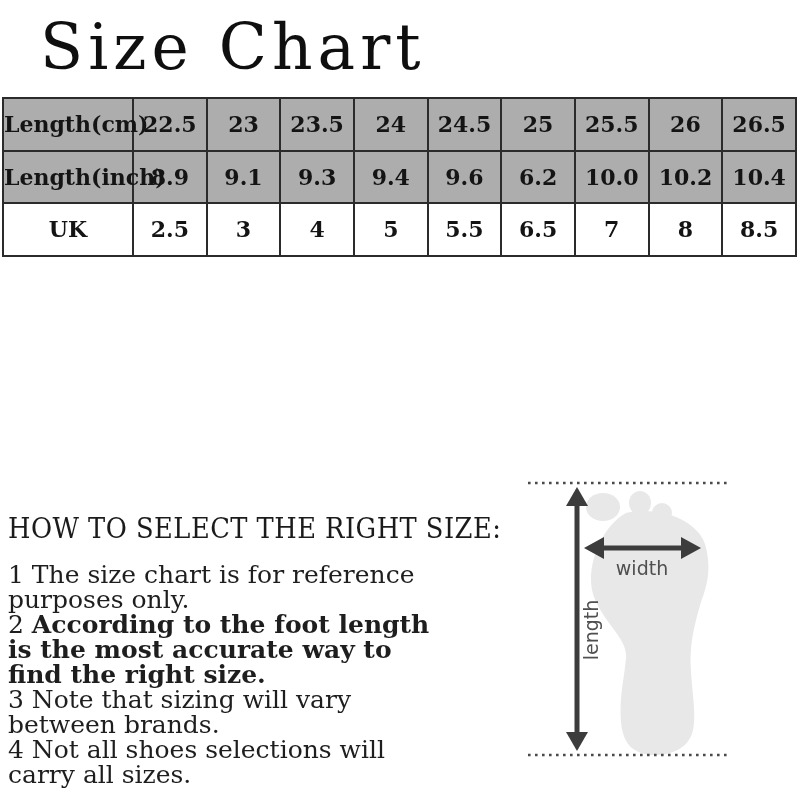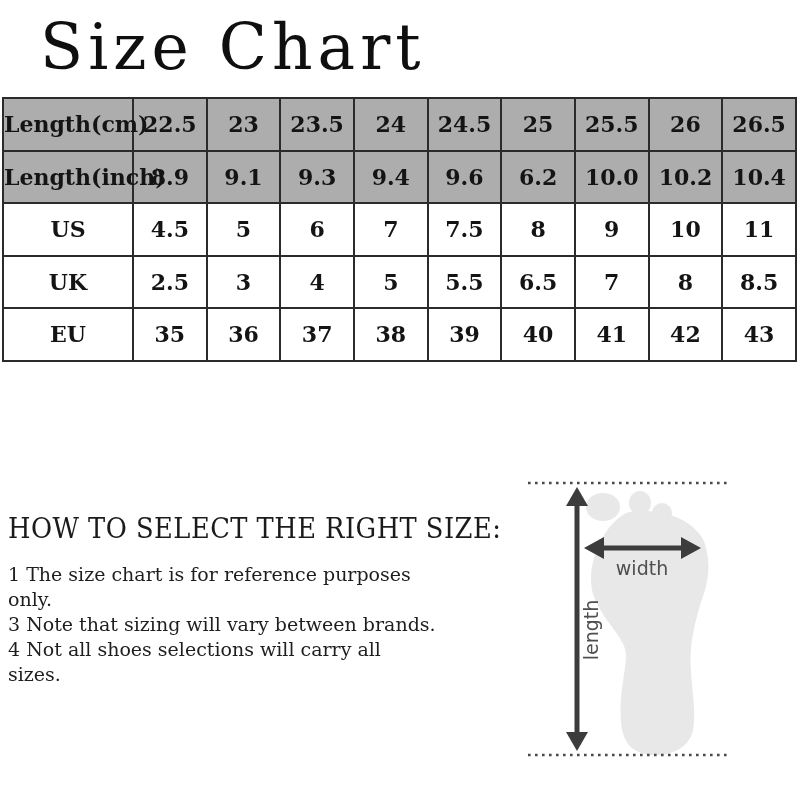--- a/index.html
+++ b/index.html
@@ -24,21 +24,21 @@
       text-align:center;vertical-align:middle;
       font-size:22px;font-weight:700;background:#ffffff;color:var(--text);}
   .size-table th{font-weight:700;}
   .size-table tr.hdr th,.size-table tr.hdr td{background:var(--header-bg);}
 
   .howto-heading{position:absolute;left:8px;top:512px;margin:0;
       font-size:28px;font-weight:400;color:#1b1b1b;white-space:nowrap;
       transform:scaleX(0.92);transform-origin:0 50%;letter-spacing:0.5px;}
 
   .notes{position:absolute;left:8px;top:562px;width:428px;
-      font-size:19px;line-height:25px;color:#1e1e1e;}
+      font-size:25px;line-height:25px;color:#1e1e1e;}
   .note{margin:0;}
   .note .txt.bold{font-weight:700;}
 
   .diagram{position:absolute;left:518px;top:450px;}
   .diagram text{font-family:"DejaVu Sans","Liberation Sans",sans-serif;
       font-size:19px;fill:var(--diagram-label);}
   .diagram .dotted{stroke:#4a4a4a;stroke-width:2.6;stroke-dasharray:2.6 4.4;fill:none;}
   .diagram .arrow-line{stroke:var(--diagram-arrow);stroke-width:5;fill:none;}
   .diagram .arrow-head{fill:var(--diagram-arrow);stroke:none;}
   .diagram .foot{fill:var(--foot-fill);stroke:none;}
@@ -82,62 +82,39 @@
           <td>9.1</td>
           <td>9.3</td>
           <td>9.4</td>
           <td>9.6</td>
           <td>6.2</td>
           <td>10.0</td>
           <td>10.2</td>
           <td>10.4</td>
         </tr>
         <tr>
-          <th>US</th>
-          <td>4.5</td>
-          <td>5</td>
-          <td>6</td>
-          <td>7</td>
-          <td>7.5</td>
-          <td>8</td>
-          <td>9</td>
-          <td>10</td>
-          <td>11</td>
-        </tr>
-        <tr>
           <th>UK</th>
           <td>2.5</td>
           <td>3</td>
           <td>4</td>
           <td>5</td>
           <td>5.5</td>
           <td>6.5</td>
           <td>7</td>
           <td>8</td>
           <td>8.5</td>
         </tr>
-        <tr>
-          <th>EU</th>
-          <td>35</td>
-          <td>36</td>
-          <td>37</td>
-          <td>38</td>
-          <td>39</td>
-          <td>40</td>
-          <td>41</td>
-          <td>42</td>
-          <td>43</td>
-        </tr>
       </tbody>
   </table>
 
   <h2 class="howto-heading">HOW TO SELECT THE RIGHT SIZE:</h2>
 
   <div class="notes" id="notes">
       <div class="note"><span class="num">1</span><span> </span><span class="txt">The size chart is for reference purposes only.</span></div>
+      <div class="note"><span class="num">2</span><span> </span><span class="txt bold">According to the foot length is the most accurate way to find the right size.</span></div>
       <div class="note"><span class="num">3</span><span> </span><span class="txt">Note that sizing will vary between brands.</span></div>
       <div class="note"><span class="num">4</span><span> </span><span class="txt">Not all shoes selections will carry all sizes.</span></div>
     </div>
 
   <svg class="diagram" width="282" height="340" viewBox="0 0 282 340" aria-hidden="true">
 
     <g>
       <path class="foot" d="M 108,63
         C 138,56 178,68 187,94
         C 194,118 189,136 183,152

